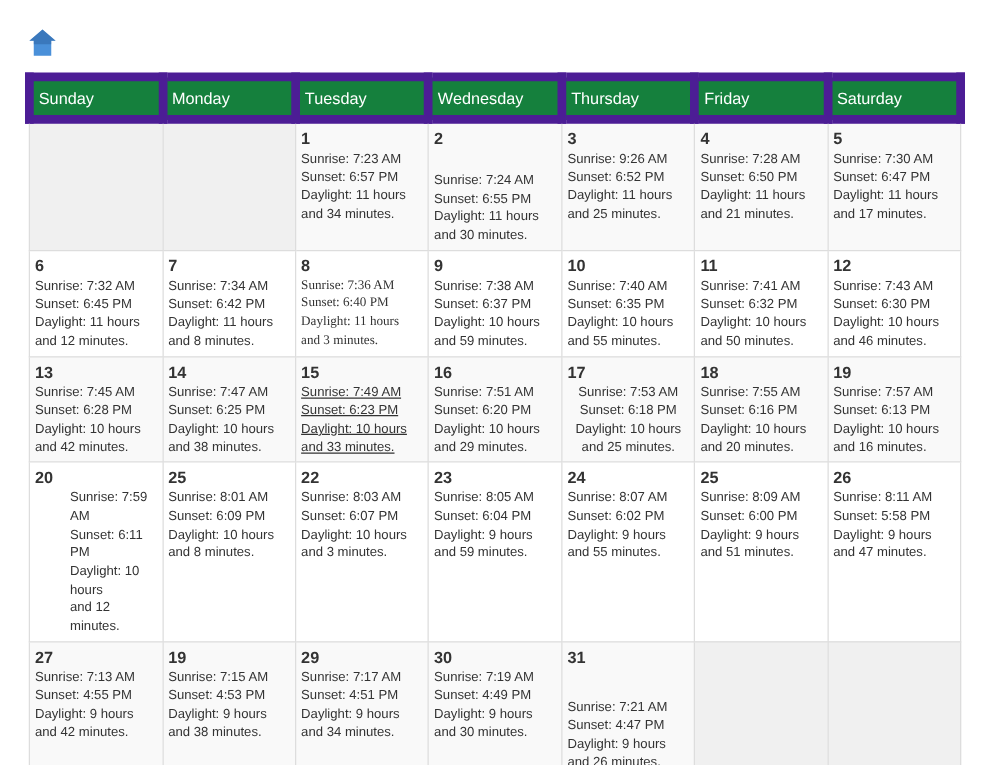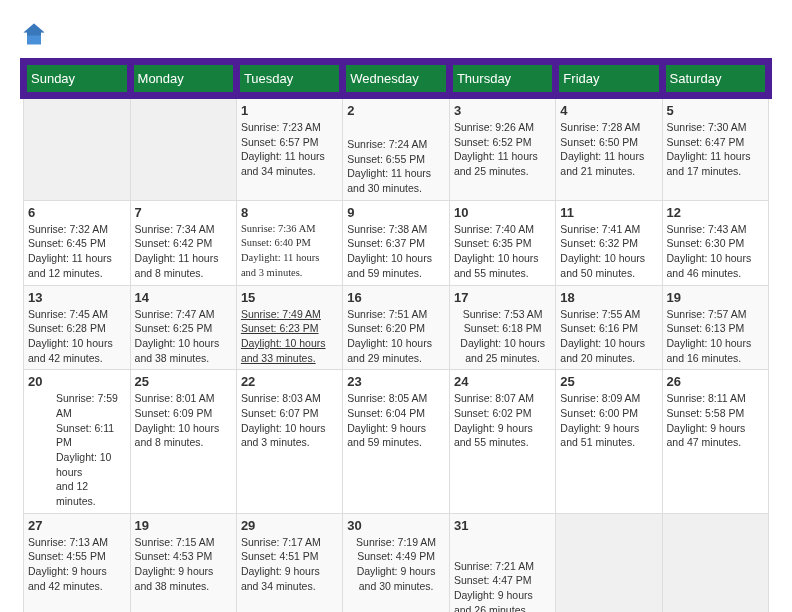--- a/index.html
+++ b/index.html
@@ -328,21 +328,21 @@
         </td>
         <td>
           <div class="day-num">29</div>
           <div class="day-info" style="white-space: pre-line;">Sunrise: 7:17 AM
 Sunset: 4:51 PM
 Daylight: 9 hours
 and 34 minutes.</div>
         </td>
         <td>
           <div class="day-num">30</div>
-          <div class="day-info" style="white-space: pre-line; text-align: center;">Sunrise: 7:19 AM
+          <div class="day-info" style="white-space: pre-line;">Sunrise: 7:19 AM
 Sunset: 4:49 PM
 Daylight: 9 hours
 and 30 minutes.</div>
         </td>
         <td>
           <div class="day-num">31</div>
           <div class="day-info" style="white-space: pre-line; margin-top: 26px;">Sunrise: 7:21 AM
 Sunset: 4:47 PM
 Daylight: 9 hours
 and 26 minutes.</div>

